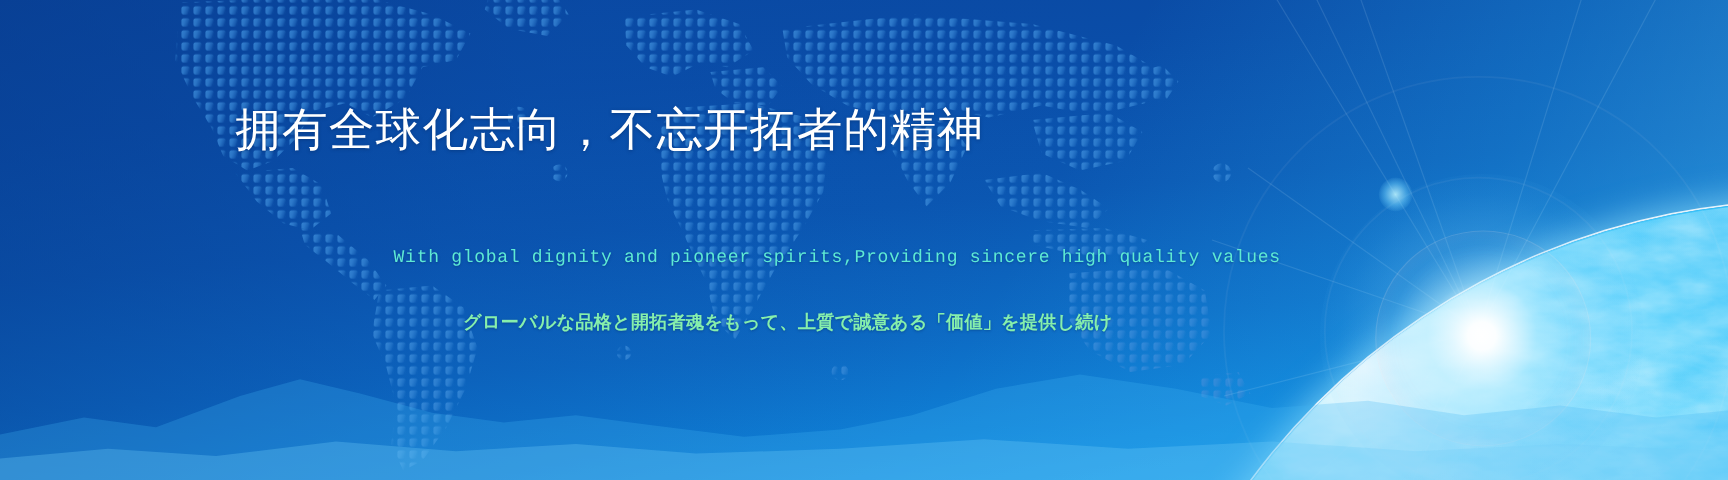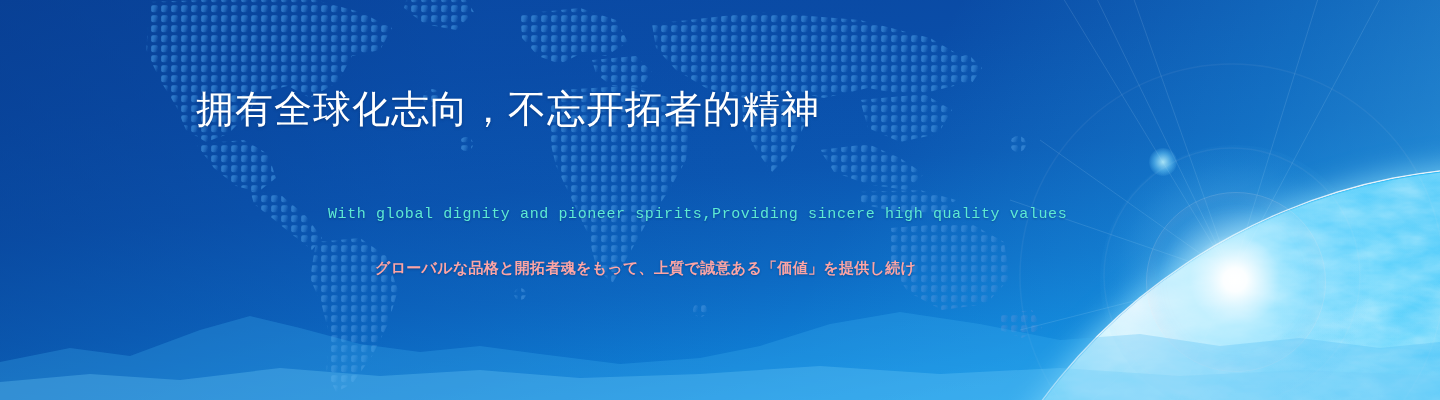--- a/index.html
+++ b/index.html
@@ -211,23 +211,23 @@
     font-family: "Liberation Mono", "DejaVu Sans Mono", monospace;
     font-size: 15px;
     letter-spacing: 0.6px;
     white-space: nowrap;
     text-shadow: 0 1px 2px rgba(2,38,92,0.40);
     margin-left: 28px;
   }
 
   .subline-jp {
     position: absolute;
-    left: 375px;
+    left: 386px;
     top: 259px;
-    color: #fca5a5;
+    color: #86efac;
     font-family: Liberation Serif, serif;
     font-weight: 700;
     font-size: 15px;
     letter-spacing: 0.3px;
     white-space: nowrap;
     text-shadow: 0 1px 2px rgba(2,38,92,0.40);
   }
 </style>
 </head>
 <body>

